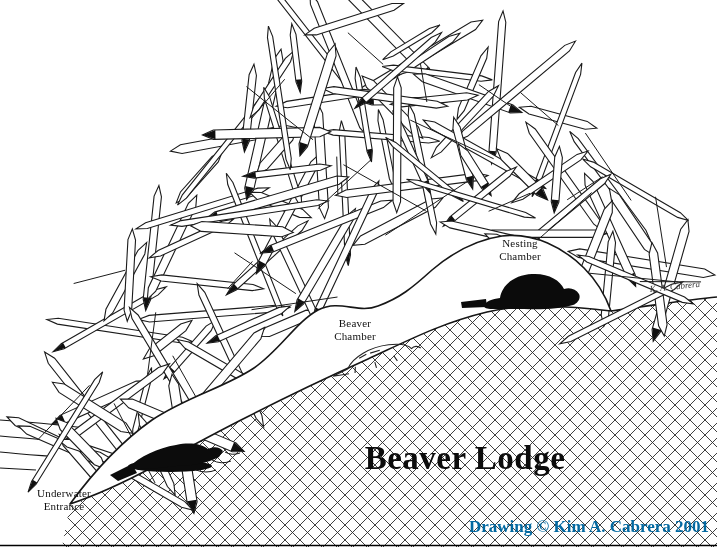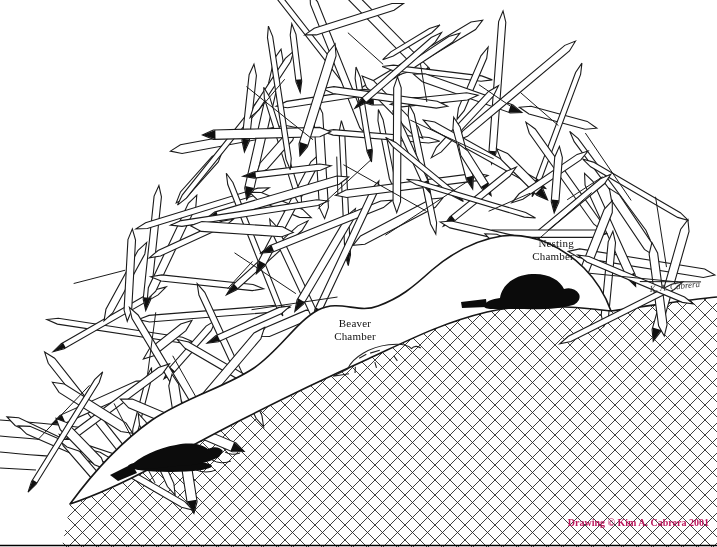--- a/index.html
+++ b/index.html
@@ -25,22 +25,22 @@
     position:absolute;
     text-align:center;
     font-weight:700;
     font-size:33px;
     letter-spacing:0.5px;
     color:#0c0c0c;
   }
   .credit{
     position:absolute;
     font-weight:700;
-    font-size:10px;
-    color:#be185d;
+    font-size:17px;
+    color:#0369a1;
   }
 </style>
 </head>
 <body>
 
 <div class="stage">
 
   <svg width="717" height="547" viewBox="0 0 717 547">
     <defs>
       <pattern id="crosshatch" width="15" height="15" patternUnits="userSpaceOnUse">
@@ -281,26 +281,31 @@
       <path d="M 212,460 q 9,5 19,1"></path>
       <path d="M 225,452 q 7,4 15,1"></path>
       <path d="M 196,470 q 10,4 20,0"></path>
     </g>
 
     <text x="650" y="292" font-size="9" font-style="italic" fill="#333333" transform="rotate(-6 650 292)">K. A. Cabrera</text>
 
     <line x1="0" y1="545.5" x2="717" y2="545.5" stroke="#000000" stroke-width="1.5"></line>
   </svg>
 
-  <div class="lbl" style="left:466px;top:237px;width:108px;text-align:right;">
+  <div class="lbl" style="left:466px;top:237px;width:108px;">
     <span>Nesting</span>
     <span>Chamber</span>
   </div>
 
   <div class="lbl" style="left:303px;top:317px;width:104px;">
     <span>Beaver</span>
     <span>Chamber</span>
   </div>
 
-
+  <div class="lbl" style="left:14px;top:487px;width:100px;">
+    <span>Underwater</span>
+    <span>Entrance</span>
+  </div>
+
+  <div class="title" style="left:300px;top:440px;width:330px;">Beaver Lodge</div>
 
   <div class="credit" style="right:8px;top:517px;">Drawing © Kim A. Cabrera 2001</div>
 </div>
 
 </body></html>

